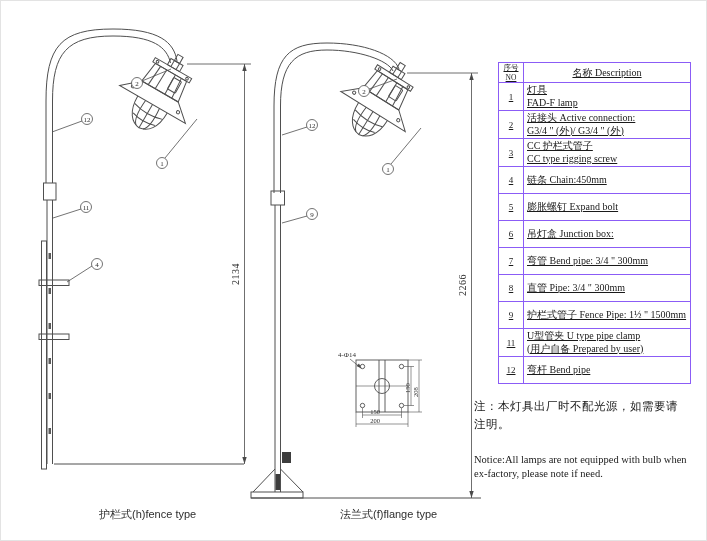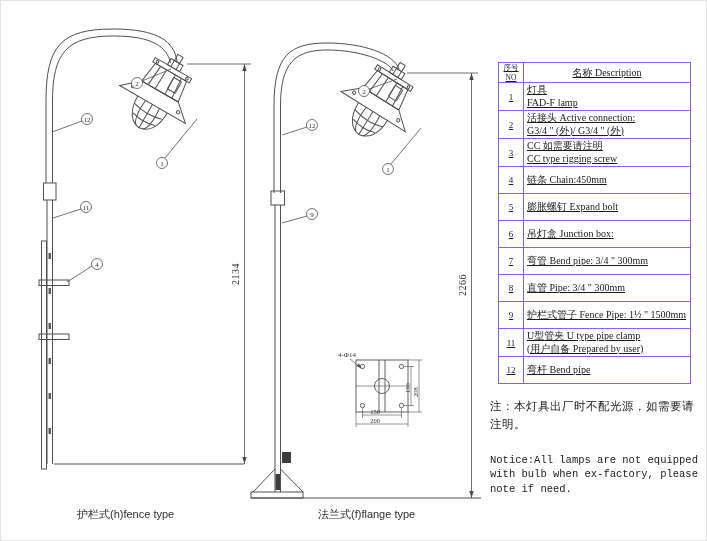--- a/index.html
+++ b/index.html
@@ -22,25 +22,25 @@
   table.parts th{height:12px;text-align:center;padding:0 1px;}
   th.no-h{width:22px;font-size:7.5px;letter-spacing:0;}
   th.desc-h{font-size:10px;}
   td.no{width:22px;text-align:center;font-size:9px;height:24px;}
   td.desc{font-size:10px;line-height:1.25;}
   td.desc .l1,td.desc .l2{display:block;white-space:nowrap;overflow:hidden;}
 
   
   .caption{
     position:absolute;font-family:"Liberation Sans","DejaVu Sans",sans-serif;
-    font-size:11px;color:#2e2e2e;white-space:nowrap;
+    font-size:11px;color:#2e2e2e;white-space:nowrap;margin-left:22px;
   }
 
   
-  .notes{position:absolute;left:489px;top:397px;width:215px;font-family:Liberation Mono, monospace;}
+  .notes{position:absolute;left:473px;top:397px;width:215px;}
   .notes p{margin:0;}
   .notes .cn{font-size:11.5px;line-height:1.55;letter-spacing:0.5px;}
   .notes .en{font-size:10.5px;line-height:1.4;margin-top:19px;}
 </style>
 </head>
 <body>
 
 <div class="canvas">
 
   <svg width="707" height="541" viewBox="0 0 707 541" style="position:absolute;left:0;top:0;">
@@ -229,21 +229,21 @@
     <tr>
       <td class="no">2</td>
       <td class="desc">
             <div class="l1">活接头  Active connection:</div>
             <div class="l2">G3/4 " (外)/ G3/4 " (外)</div>
           </td>
     </tr>
     <tr>
       <td class="no">3</td>
       <td class="desc">
-            <div class="l1">CC 如需要请注明</div>
+            <div class="l1">CC 护栏式管子</div>
             <div class="l2">CC type rigging screw</div>
           </td>
     </tr>
     <tr>
       <td class="no">4</td>
       <td class="desc">
             <div class="l1">链条  Chain:450mm</div>
             <div class="l2"></div>
           </td>
     </tr>

